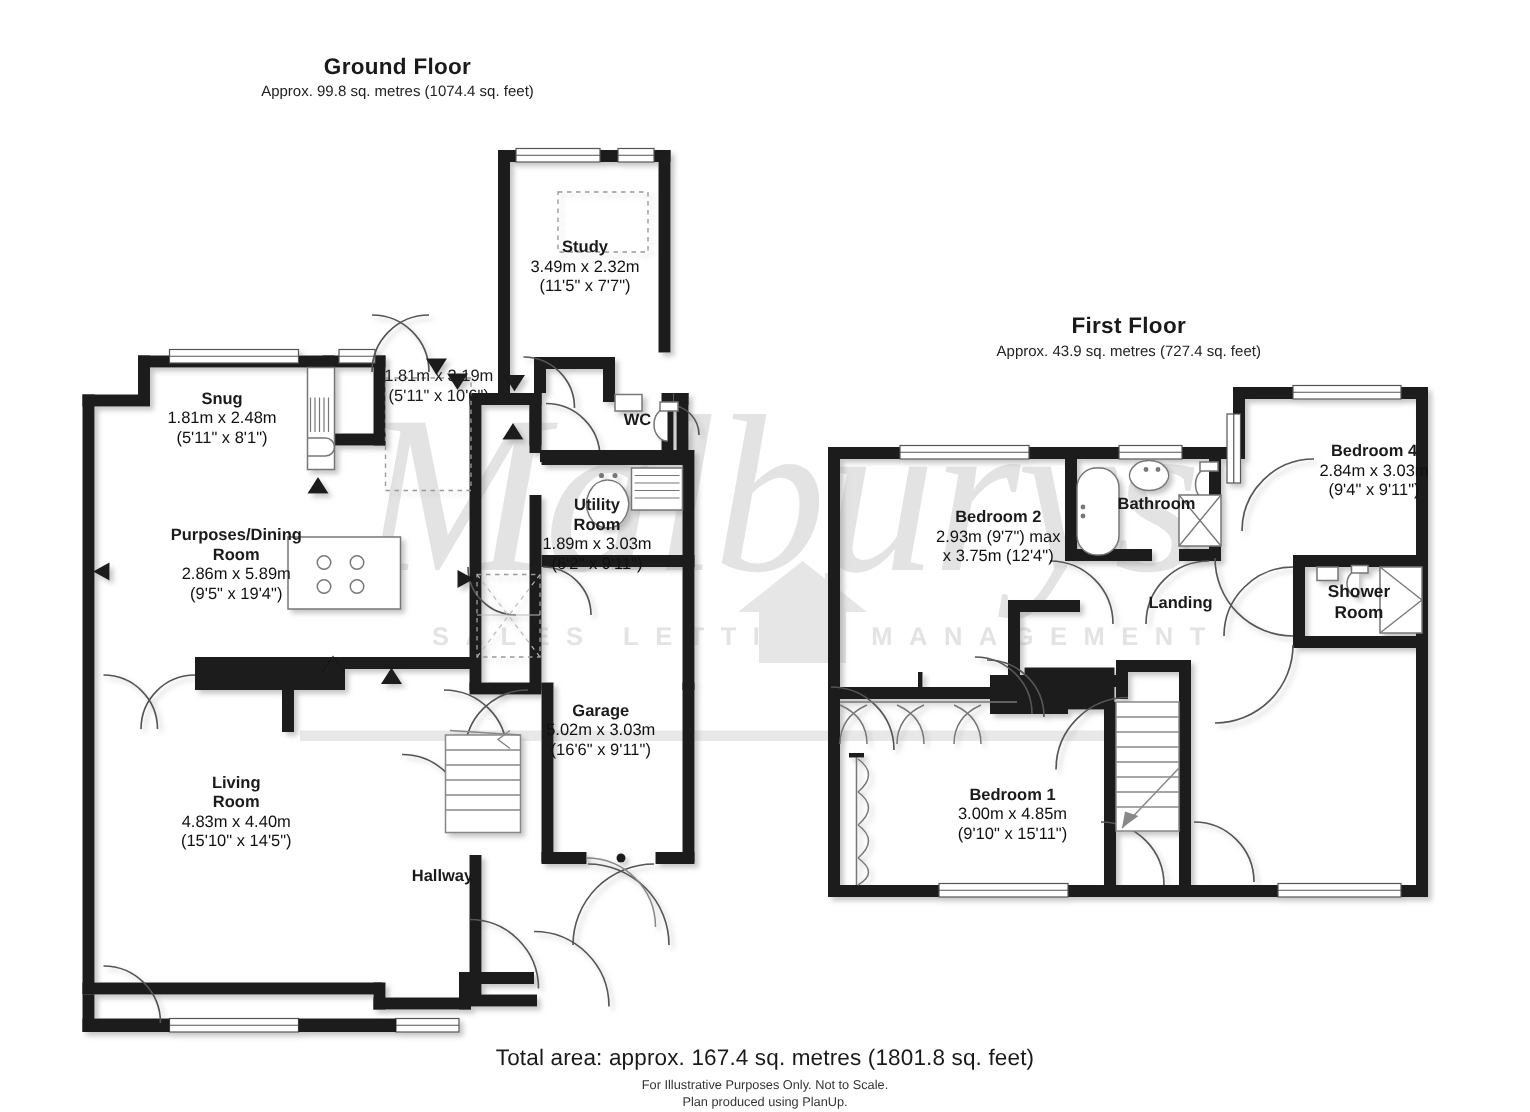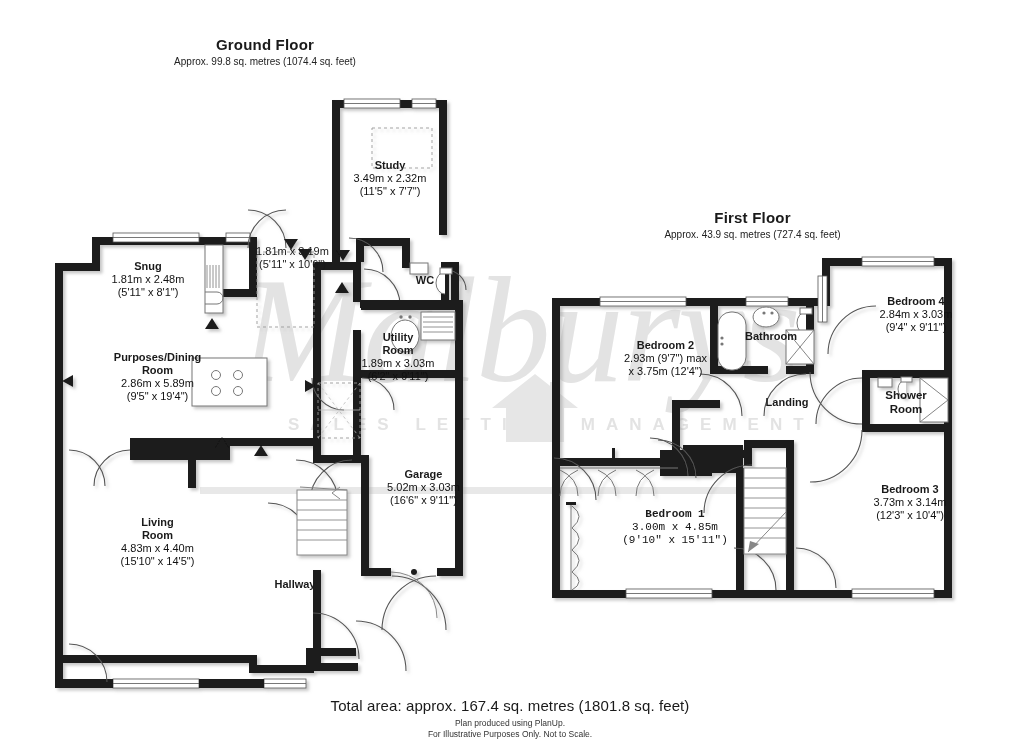--- a/index.html
+++ b/index.html
@@ -457,21 +457,21 @@
     <div class="room-dims">(6'2" x 9'11")</div>
   </div>
 
   <div class="txt" style="left:70px; top:351px; width:175px;">
     <div class="room-name">Purposes/Dining</div>
     <div class="room-name">Room</div>
     <div class="room-dims">2.86m x 5.89m</div>
     <div class="room-dims">(9'5" x 19'4")</div>
   </div>
 
-  <div class="txt" style="left:361px; top:468px; width:125px;">
+  <div class="txt" style="left:338px; top:468px; width:125px;">
     <div class="room-name">Garage</div>
     <div class="room-dims">5.02m x 3.03m</div>
     <div class="room-dims">(16'6" x 9'11")</div>
   </div>
 
   <div class="txt" style="left:95px; top:516px; width:125px;">
     <div class="room-name">Living</div>
     <div class="room-name">Room</div>
     <div class="room-dims">4.83m x 4.40m</div>
     <div class="room-dims">(15'10" x 14'5")</div>
@@ -504,33 +504,28 @@
 
   <div class="txt" style="left:748px; top:396px; width:78px;">
     <div class="room-name">Landing</div>
   </div>
 
   <div class="txt" style="left:866px; top:389px; width:80px;">
     <div class="room-name sm">Shower</div>
     <div class="room-name sm">Room</div>
   </div>
 
-  <div class="txt" style="left:610px; top:508px; width:130px;font-family:Liberation Mono, monospace;">
+  <div class="txt" style="left:610px; top:524px; width:130px;">
     <div class="room-name">Bedroom 1</div>
     <div class="room-dims">3.00m x 4.85m</div>
     <div class="room-dims">(9'10" x 15'11")</div>
   </div>
 
-  <div class="txt" style="left:845px; top:483px; width:130px;">
-    <div class="room-name">Bedroom 3</div>
-    <div class="room-dims">3.73m x 3.14m</div>
-    <div class="room-dims">(12'3" x 10'4")</div>
-  </div>
 
   <div class="txt" style="left:160px; top:697px; width:700px;">
     <div class="total-area">Total area: approx. 167.4 sq. metres (1801.8 sq. feet)</div>
   </div>
   <div class="txt" style="left:260px; top:718px; width:500px;">
+    <div class="disclaimer">For Illustrative Purposes Only. Not to Scale.</div>
     <div class="disclaimer">Plan produced using PlanUp.</div>
-    <div class="disclaimer">For Illustrative Purposes Only. Not to Scale.</div>
   </div>
 
 </div>
 
 </body></html>

